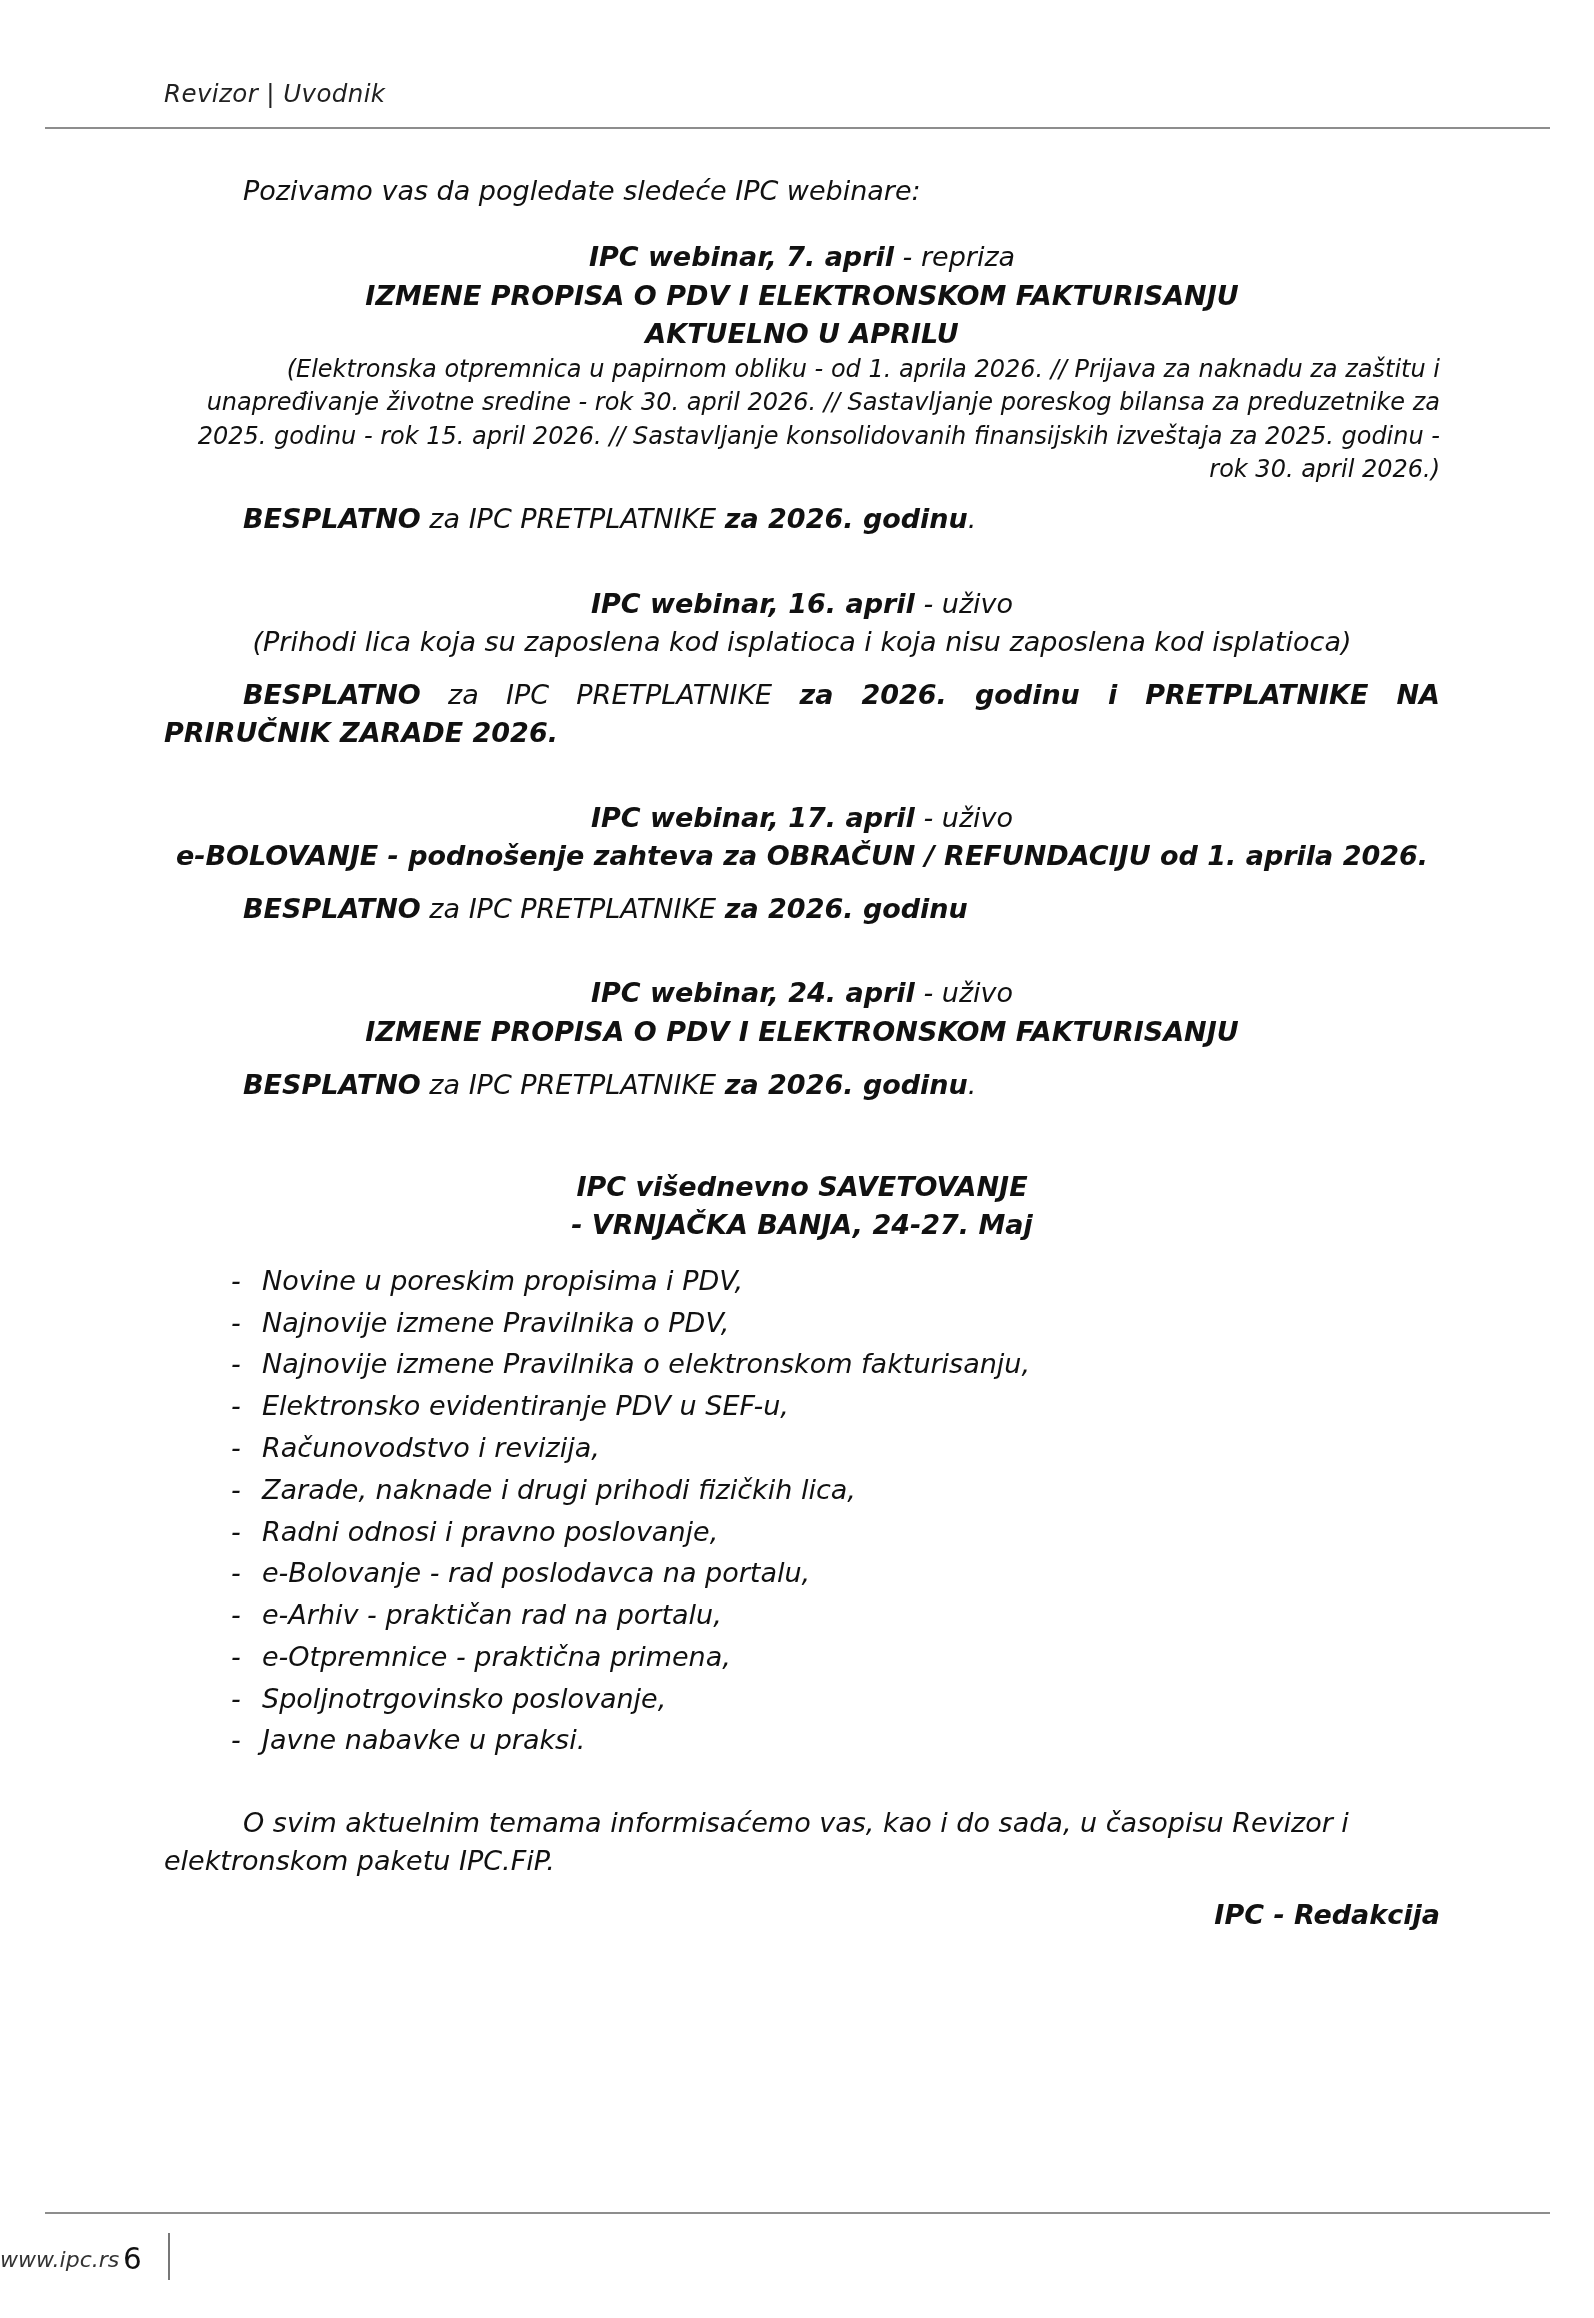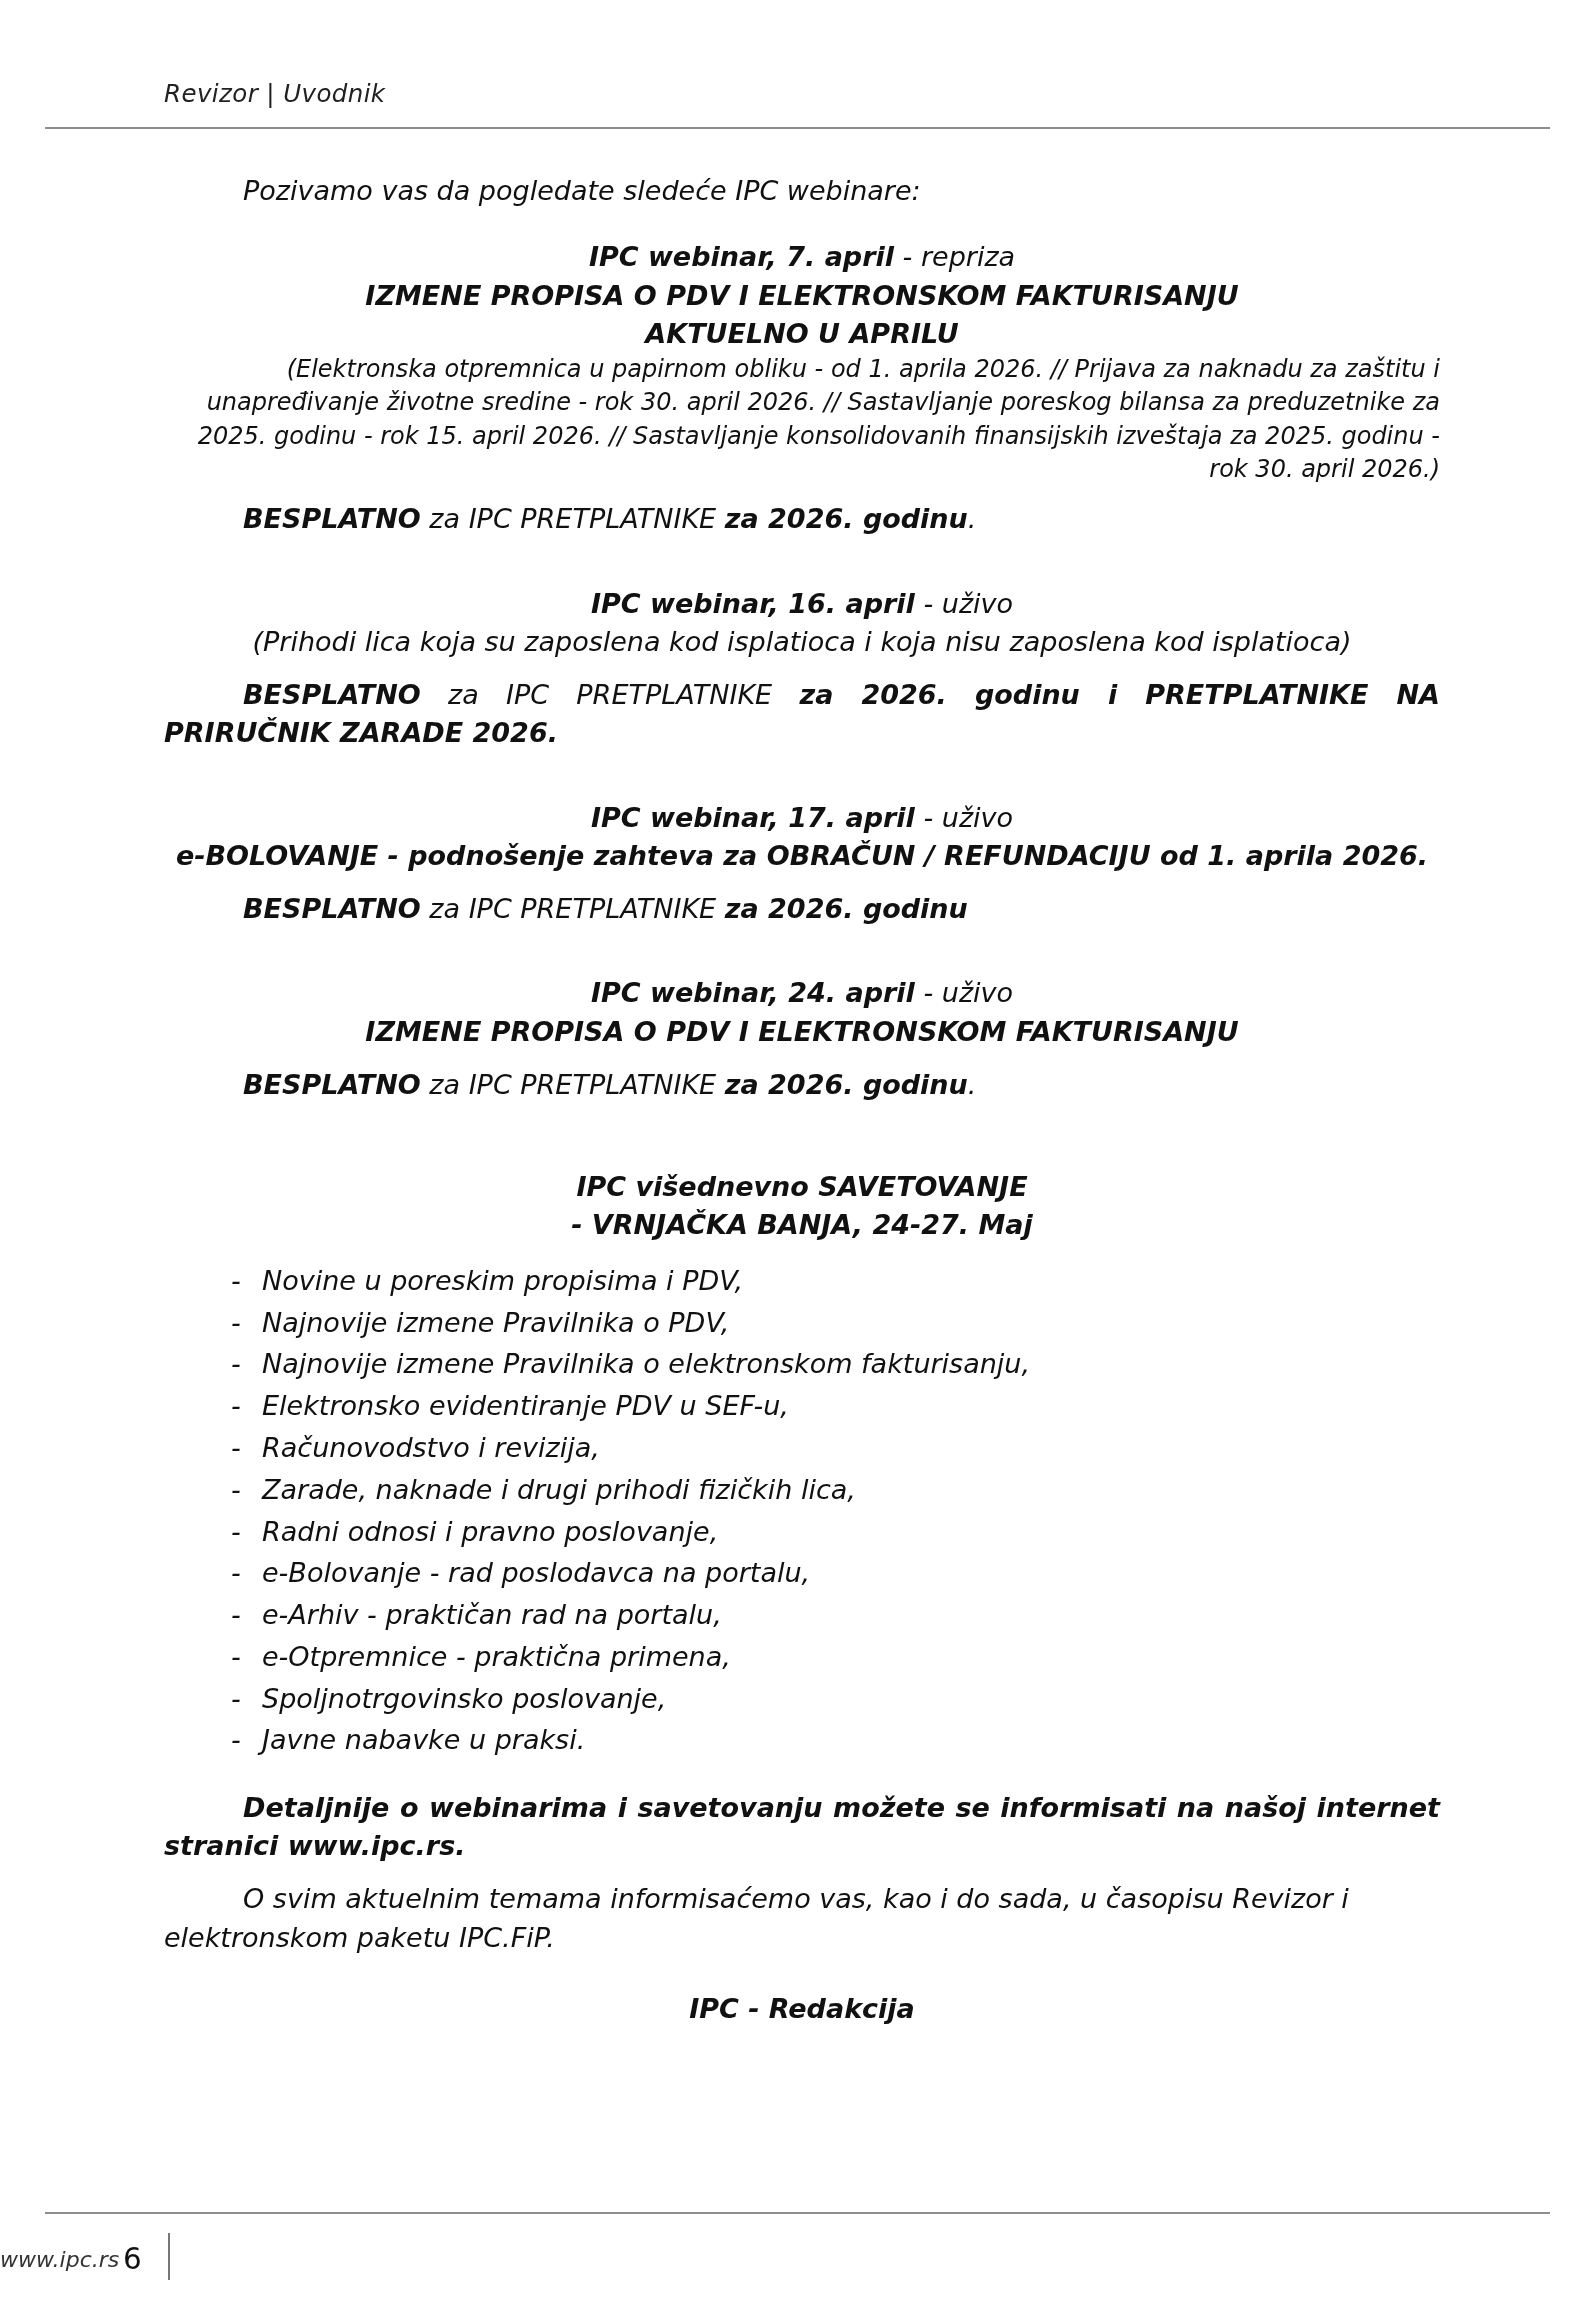--- a/index.html
+++ b/index.html
@@ -101,24 +101,24 @@
     position: relative;
   }
   ul.dashlist li .dash {
     position: absolute;
     left: -31px;
     top: 7.4px;
   }
 
   
   .signature {
-    text-align: center;
+    text-align: right;
     font-weight: bold;
     font-size: 27px;
-    margin-top: 33px;
+    margin-top: 16px;
   }
 
   
   .footer-rule {
     position: absolute;
     bottom: 105px;
     left: 45px;
     width: 1505px;
     height: 1.6px;
     background: #8d8d8d;
@@ -234,21 +234,20 @@
         <li><span class="dash">-</span><span>e-Bolovanje - rad poslodavca na portalu,</span></li>
         <li><span class="dash">-</span><span>e-Arhiv - praktičan rad na portalu,</span></li>
         <li><span class="dash">-</span><span>e-Otpremnice - praktična primena,</span></li>
         <li><span class="dash">-</span><span>Spoljnotrgovinsko poslovanje,</span></li>
         <li><span class="dash">-</span><span>Javne nabavke u praksi.</span></li>
       </ul>
     </div>
 
     <div class="gap-m"></div>
 
-    <p class="justify b">Detaljnije o webinarima i savetovanju možete se informisati na našoj internet stranici www.ipc.rs.</p>
     <div class="gap-s"></div>
     <p class="indent">O svim aktuelnim temama informisaćemo vas, kao i do sada, u časopisu Revizor i elektronskom paketu IPC.FiP.</p>
 
     <p class="signature">IPC - Redakcija</p>
 
   </div>
 
   <div class="footer-rule"></div>
   <div class="footer-pageno">6</div>
   <div class="footer-divider"></div>

